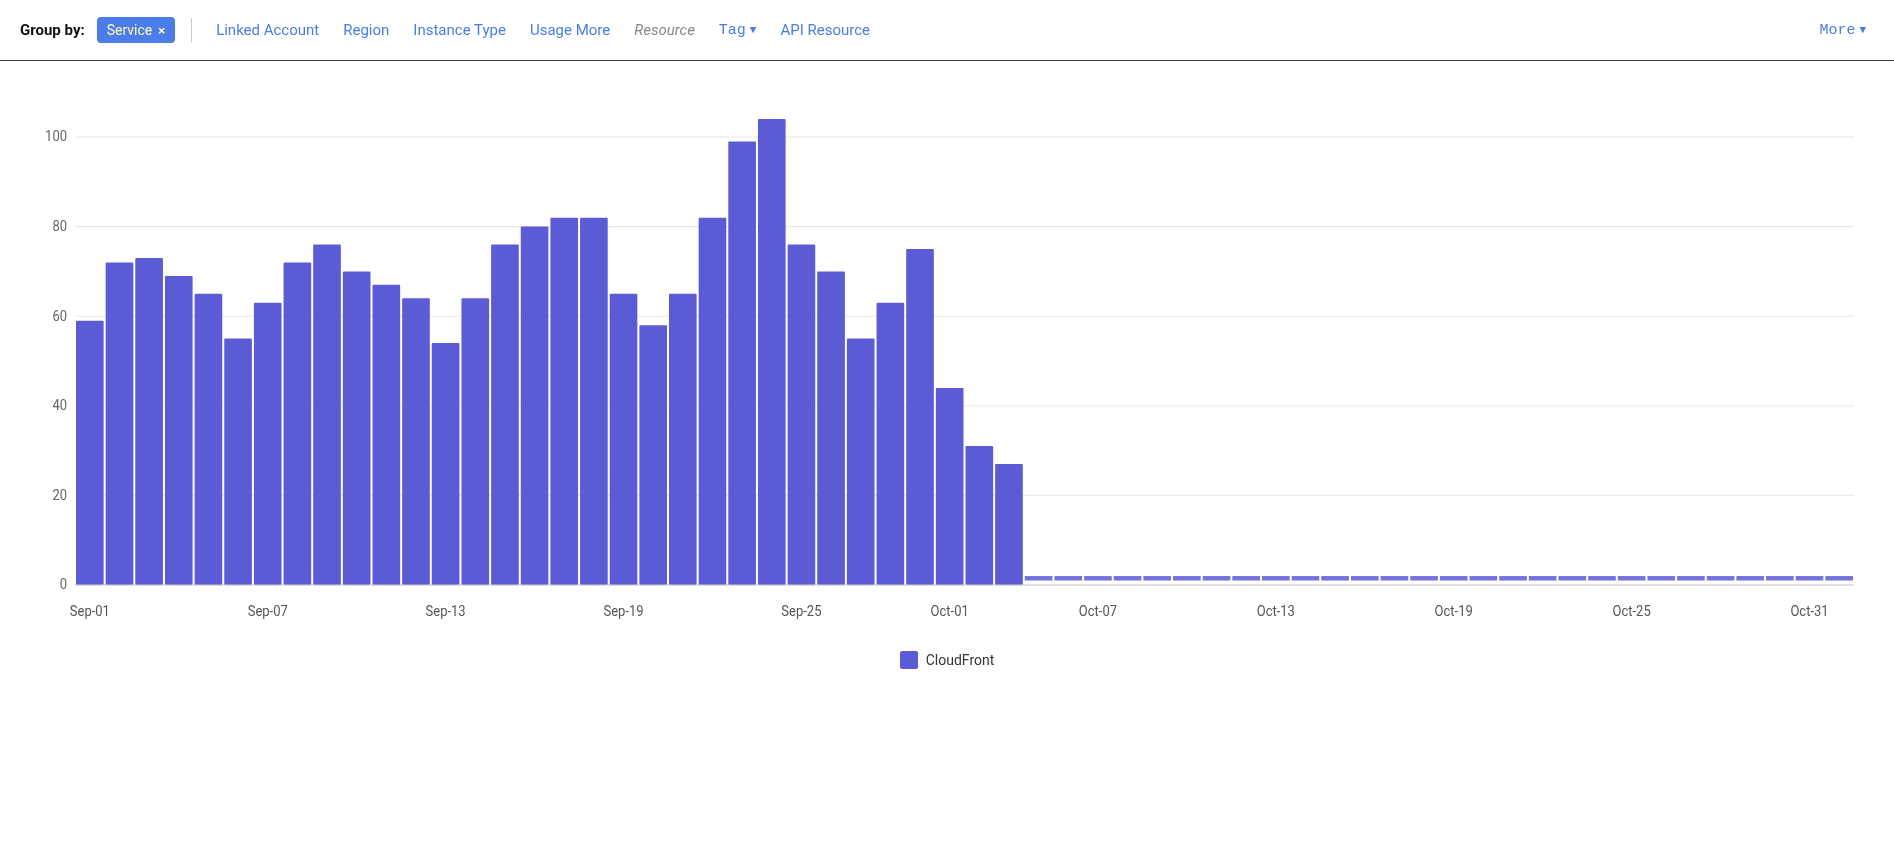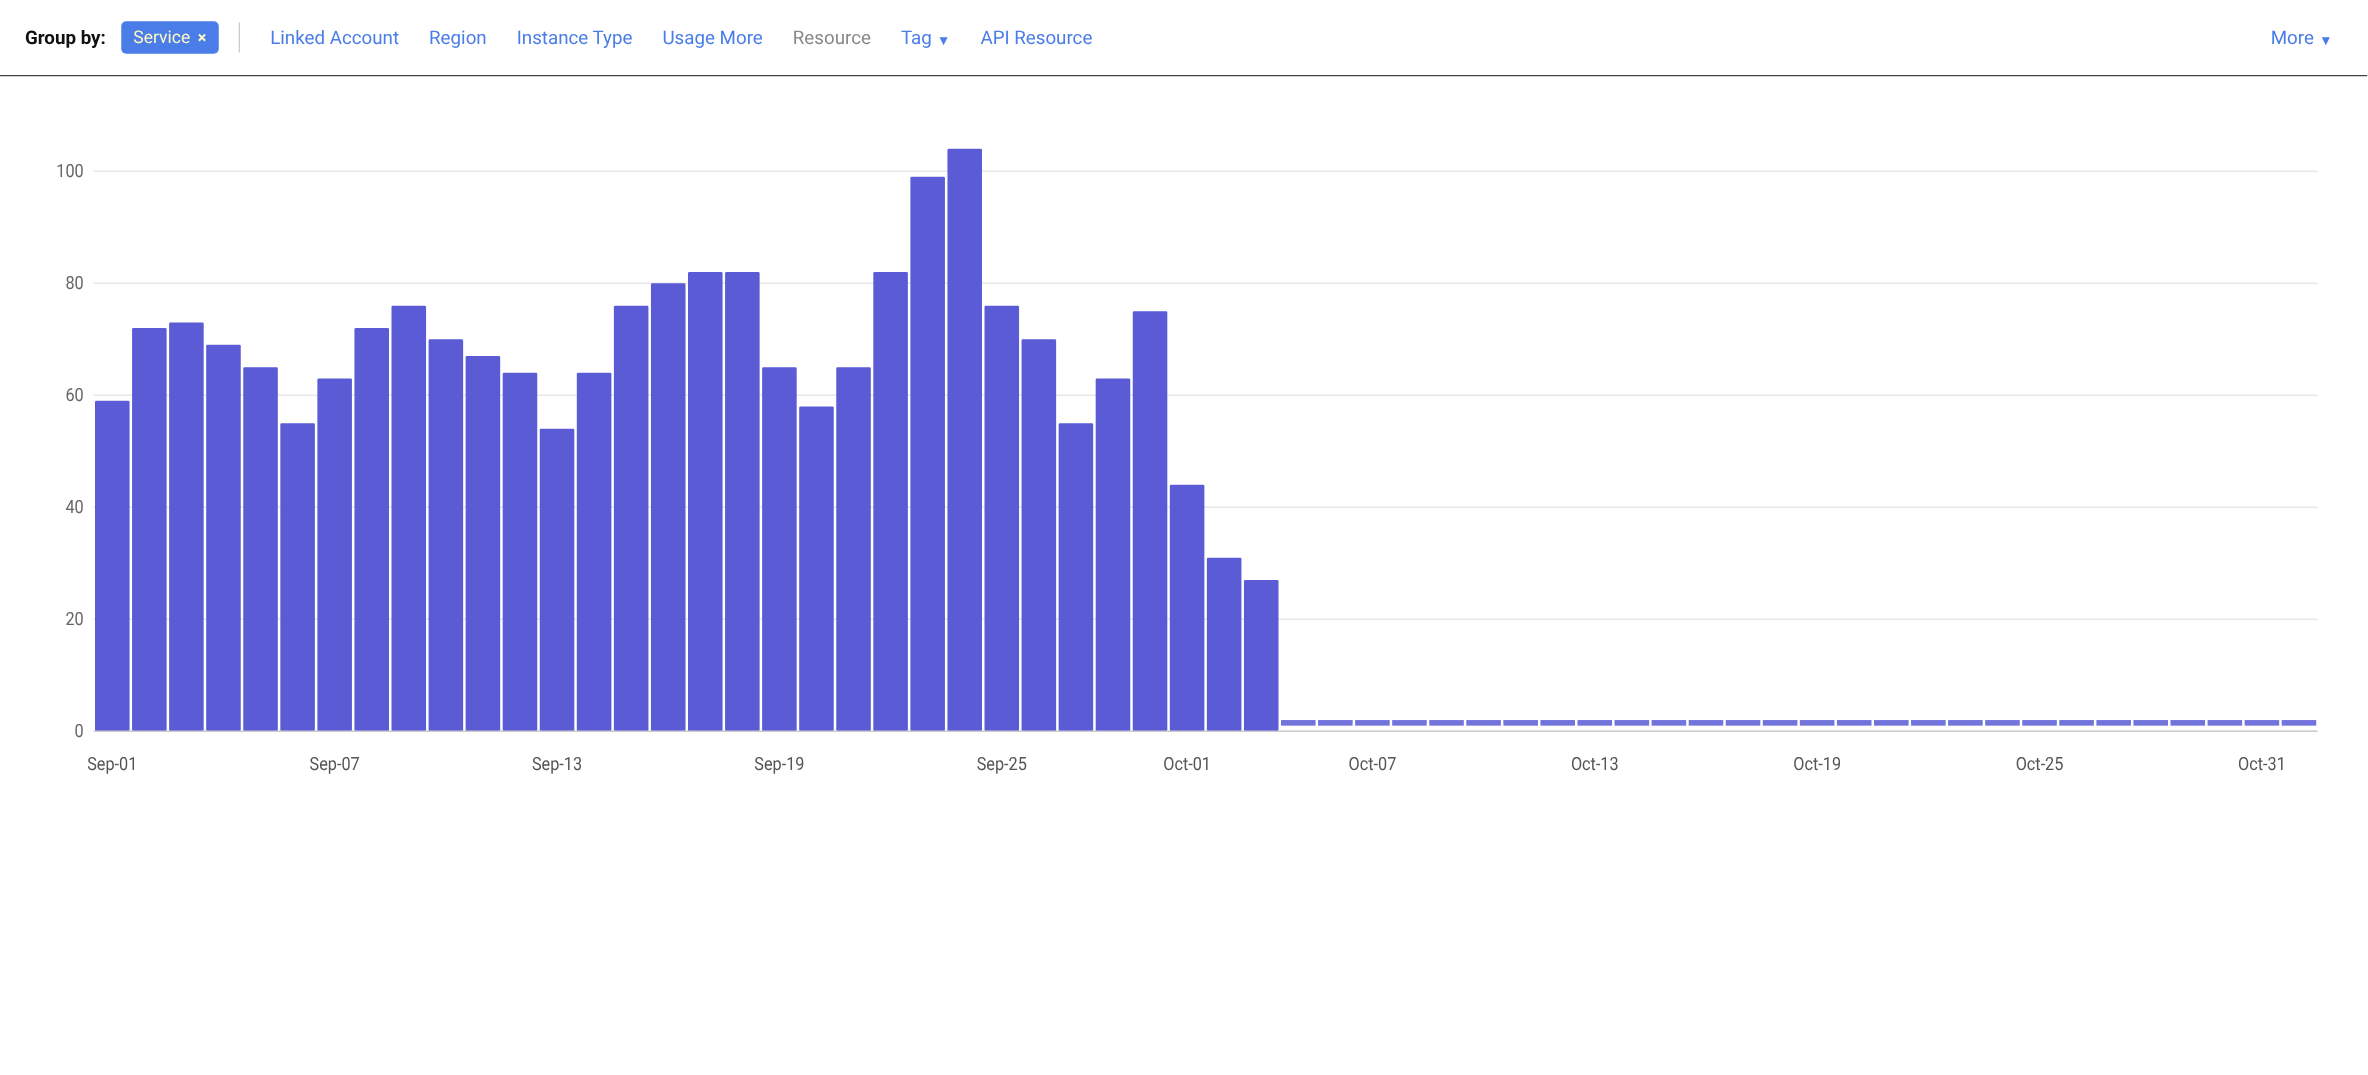--- a/index.html
+++ b/index.html
@@ -45,25 +45,27 @@
     }
     .nav-link {
       color: #4a7de8;
       font-size: 15px;
       cursor: pointer;
       padding: 5px 8px;
       text-decoration: none;
     }
     .nav-link.muted {
       color: #888;
+      font-style: italic;
     }
     .nav-link-dropdown {
       display: flex;
-      align-items: flex-end;
+      align-items: center;
       gap: 4px;
+      font-family: Liberation Mono, monospace;
     }
     .nav-link-dropdown .arrow {
       font-size: 11px;
     }
     .spacer { flex: 1; }
     .chart-area {
       padding: 20px 20px 10px 20px;
     }
     .chart-title {
       font-size: 14px;
@@ -206,13 +208,17 @@
         <text x="781.425" y="478" text-anchor="middle" font-size="13" fill="#555">Sep-25</text>
         <text x="929.675" y="478" text-anchor="middle" font-size="13" fill="#555">Oct-01</text>
         <text x="1077.925" y="478" text-anchor="middle" font-size="13" fill="#555">Oct-07</text>
         <text x="1255.825" y="478" text-anchor="middle" font-size="13" fill="#555">Oct-13</text>
         <text x="1433.725" y="478" text-anchor="middle" font-size="13" fill="#555">Oct-19</text>
         <text x="1611.625" y="478" text-anchor="middle" font-size="13" fill="#555">Oct-25</text>
         <text x="1789.5249999999999" y="478" text-anchor="middle" font-size="13" fill="#555">Oct-31</text>
         <line x1="55" y1="450" x2="1834" y2="450" stroke="#ccc" stroke-width="1"></line>
       </svg>
   </div>
+  <div class="legend">
+    <div class="legend-swatch"></div>
+    <span class="legend-label">CloudFront</span>
+  </div>
 </div>
 
 </body></html>

